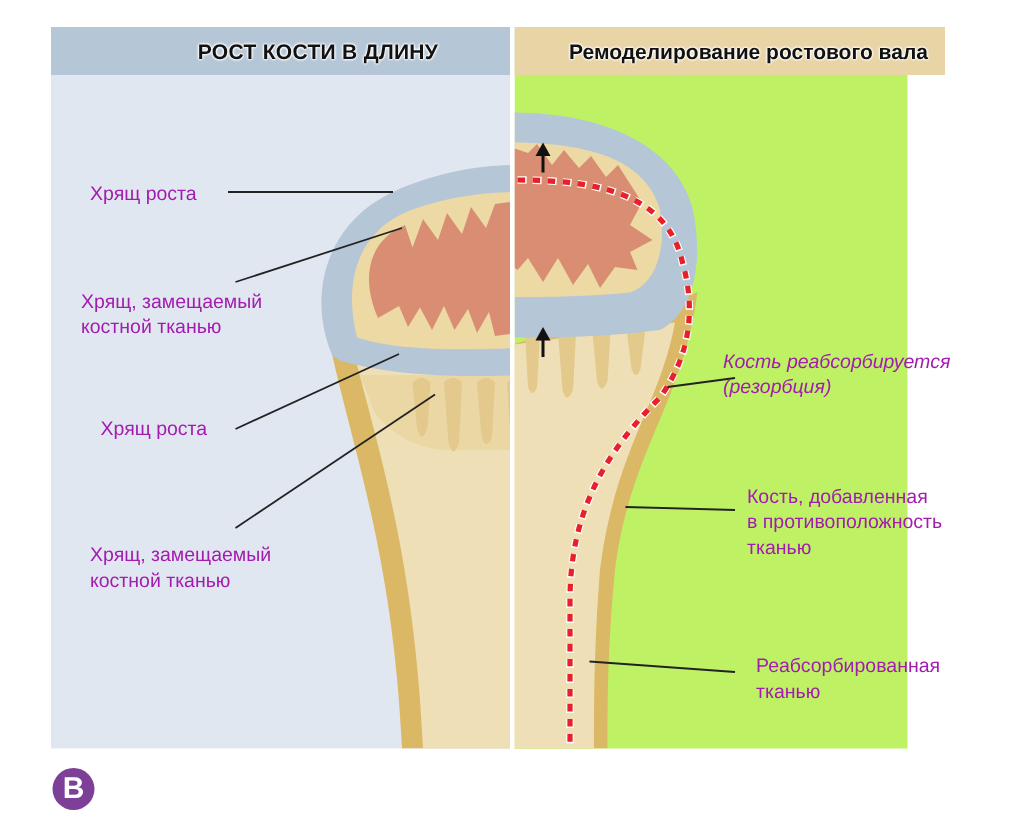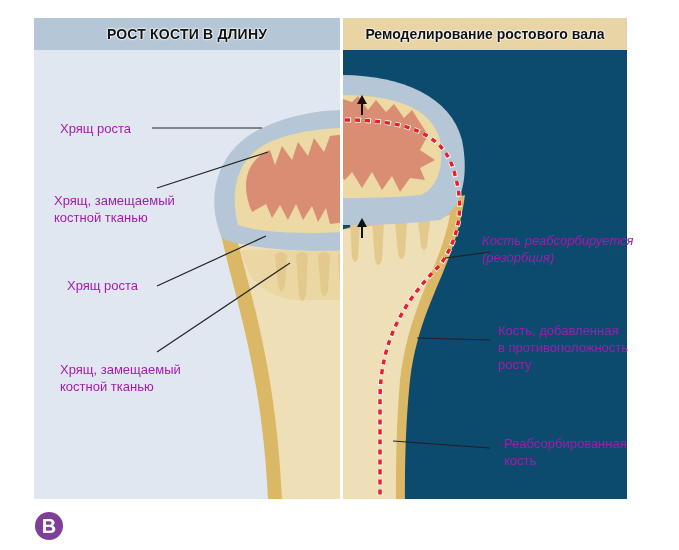--- a/index.html
+++ b/index.html
@@ -1,20 +1,20 @@
 <!DOCTYPE html>
 <html><head>
 <meta charset="utf-8">
 <style>
   html, body { margin:0; padding:0; background:#ffffff; }
   body { width:679px; height:550px; position:relative; overflow:hidden; font-family:"Liberation Sans", sans-serif; }
   .panel { position:absolute; top:18px; height:481px; }
   #panel-left { left:34px; width:306px; background:#e1e7f0; }
-  #panel-right { left:343px; width:284px; background:#0c4a6e;text-align:center; }
-  .panel-header { position:absolute; left:0; top:0; width:100%; height:32px; display:flex; align-items:center; justify-content:center; font-weight:bold; font-size:14px; color:#111; text-shadow: 0 0 2px #fff, 0 0 2px #fff, 0 0 2px #fff, 0 0 1px #fff; }
+  #panel-right { left:343px; width:262px; background:#bef264;text-align:center; }
+  .panel-header { position:absolute; left:0; top:0; width:100%; height:32px; display:flex; align-items:center; justify-content:center; font-weight:bold; font-size:14px; color:#111; text-shadow: 0 0 2px #fff, 0 0 2px #fff, 0 0 2px #fff, 0 0 1px #fff; padding-left: 25px; }
   #panel-left .panel-header { background:#b5c6d7; letter-spacing:0.2px; }
   #panel-right .panel-header { background:#e8d4a4; }
   svg#art { position:absolute; left:0; top:0; width:679px; height:550px; }
   .label { position:absolute; font-size:13px; line-height:17px; color:#a21caf; white-space:pre-line; }
   #badge { position:absolute; left:35px; top:512px; width:28px; height:28px; border-radius:50%; background:#7e3f98; color:#fff; font-weight:bold; font-size:20px; display:flex; align-items:center; justify-content:center; }
 </style>
 </head>
 <body>
 
 <div id="panel-left" class="panel">
@@ -102,17 +102,17 @@
 <div class="label" style="left:54px; top:192px;">Хрящ, замещаемый
 костной тканью</div>
 <div class="label" style="left:67px; top:277px;">Хрящ роста</div>
 <div class="label" style="left:60px; top:361px;">Хрящ, замещаемый
 костной тканью</div>
 
 <div class="label" style="left:482px; top:232px;font-style:italic;">Кость реабсорбируется
 (резорбция)</div>
 <div class="label" style="left:498px; top:322px;">Кость, добавленная
 в противоположность
-росту</div>
+тканью</div>
 <div class="label" style="left:504px; top:435px;">Реабсорбированная
-кость</div>
+тканью</div>
 
 <div id="badge">B</div>
 
 </body></html>

